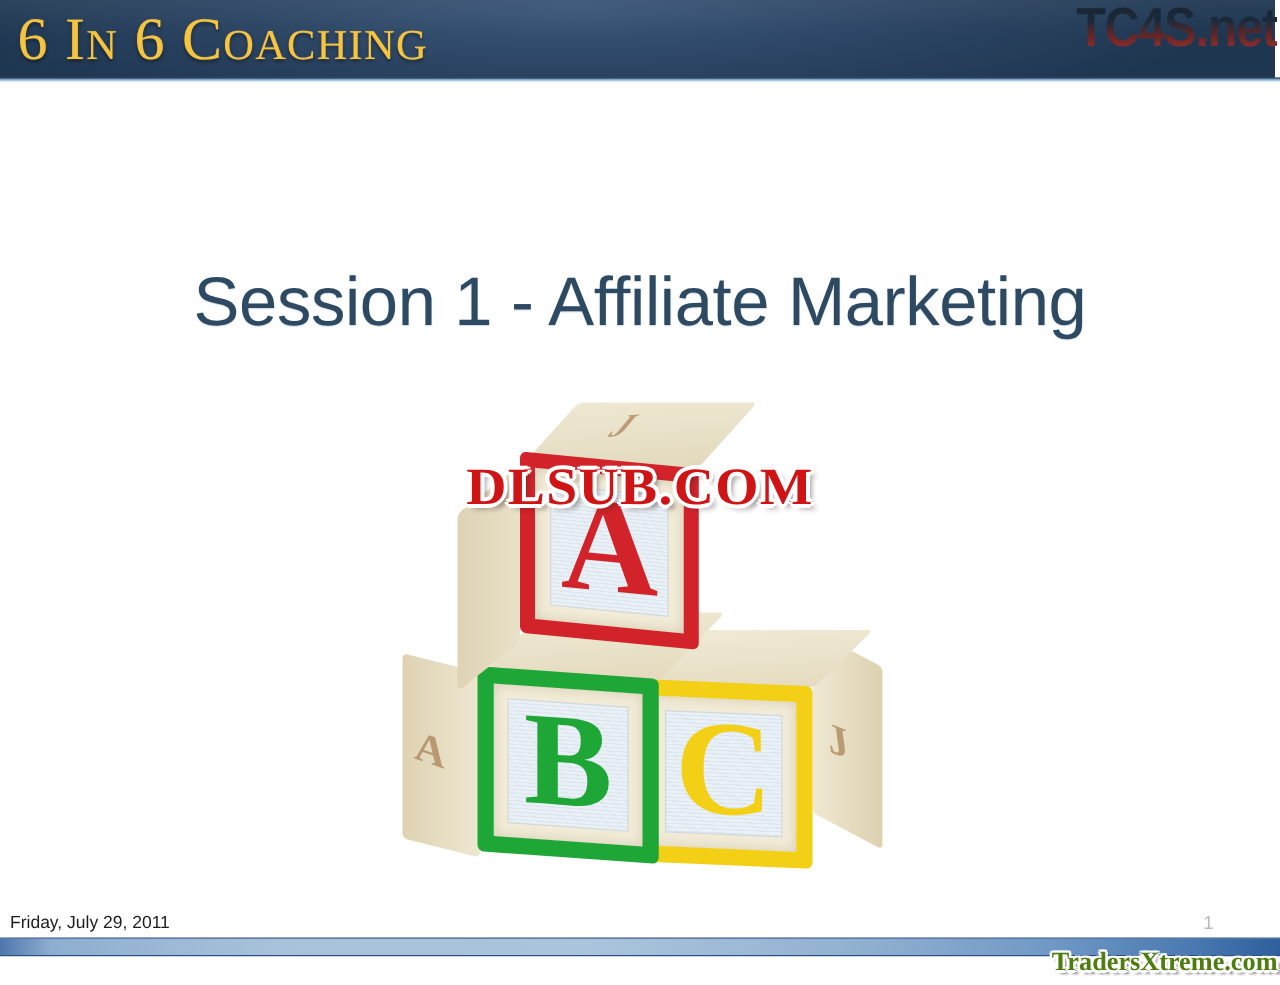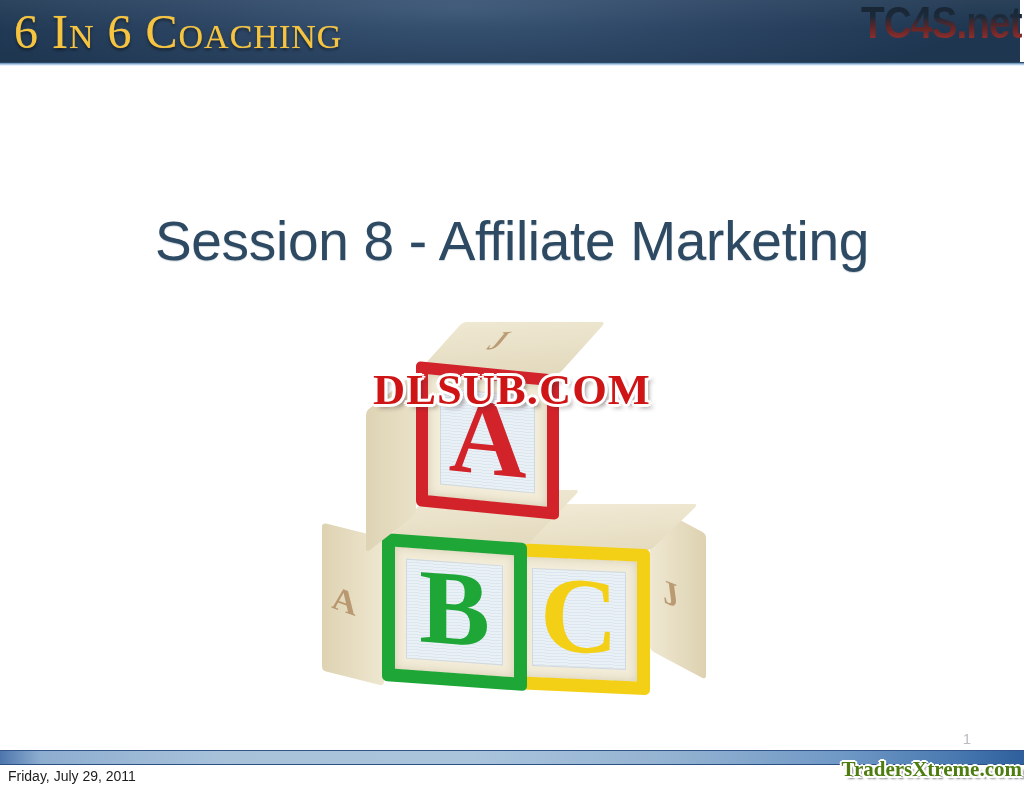--- a/index.html
+++ b/index.html
@@ -290,21 +290,21 @@
     height: 13px;
     background: linear-gradient(90deg,
        #4d76ad 0%, #8eaed0 4%, #a8c2da 22%, #aac4dc 46%,
        #93b2d1 66%, #7099c6 82%, #4a7ab1 93%, #2f5f9c 100%);
     border-top: 1px solid #33548a;
     border-bottom: 1px solid #2c4f84;
   }
   #footer-date {
     position: absolute;
     left: 8px;
-    top: 768px;
+    top: 729px;
     font-family: "Liberation Sans", sans-serif;
     font-size: 14px;
     color: #1c1c1c;
   }
   #footer-logo {
     position: absolute;
     right: 2px;
     top: 757px;
     font-family: "Liberation Serif", "DejaVu Serif", serif;
     font-size: 21px;
@@ -325,21 +325,21 @@
 
 <div id="slide">
 
   <div id="header-band">
     <div id="header-shine"></div>
     <div id="brand-title">6 In 6 Coaching</div>
     <div id="site-logo">TC4S.net</div>
   </div>
   <div id="header-underline"></div>
 
-  <h1 id="slide-title">Session 8 - Affiliate Marketing</h1>
+  <h1 id="slide-title">Session 1 - Affiliate Marketing</h1>
 
   <div id="blocks-figure">
 
     <div class="block" id="block-c">
       <div class="cube-face side">
         <span class="etch" style="left:12px; top:60px; transform:rotate(-8deg);">J</span>
       </div>
       <div class="cube-face top"></div>
       <div class="cube-face front">
         <div class="inset">

